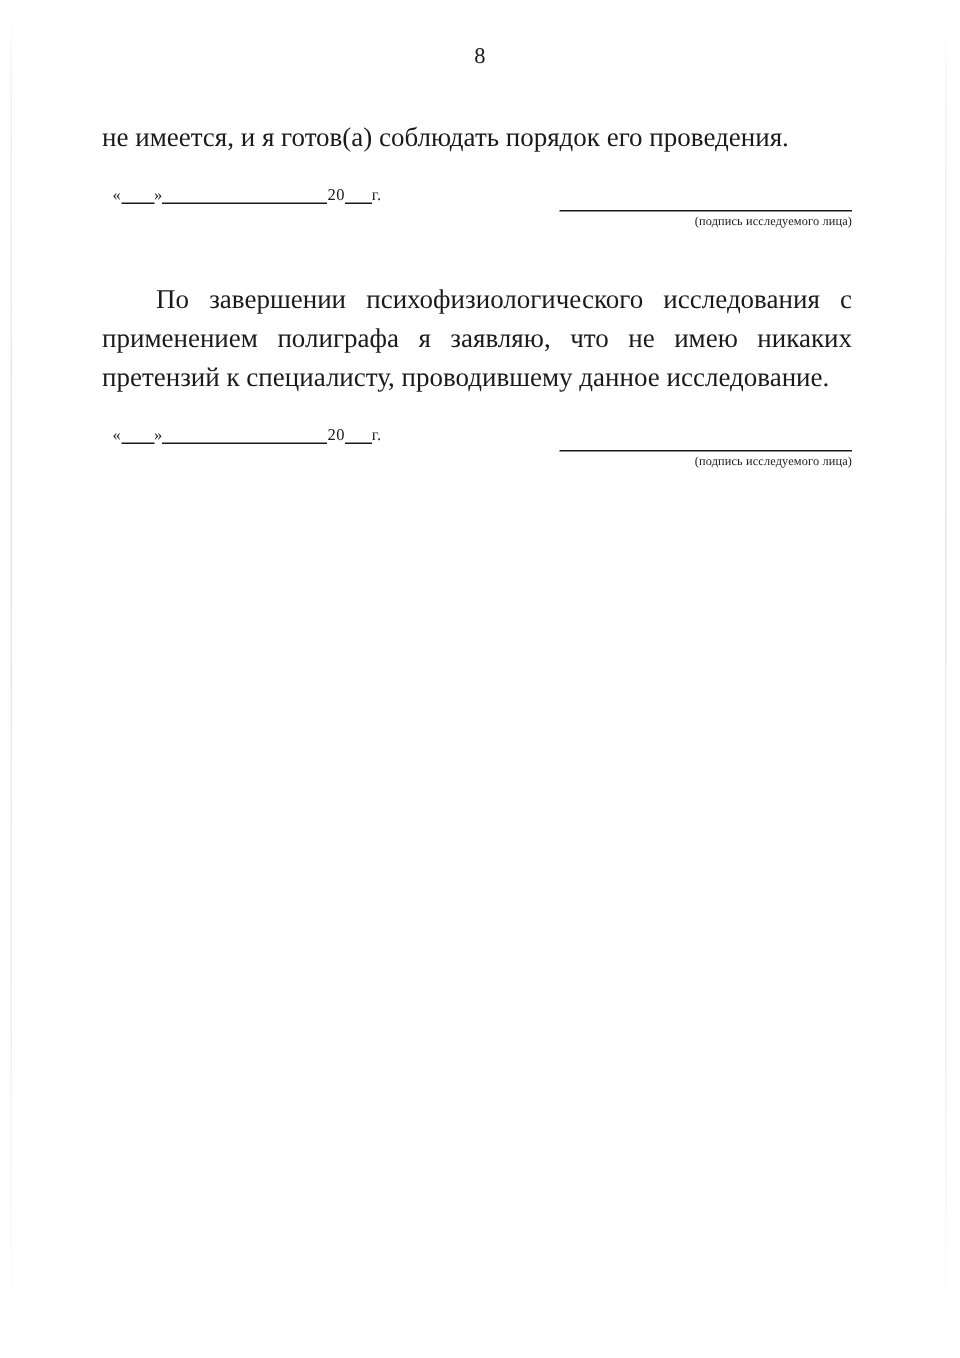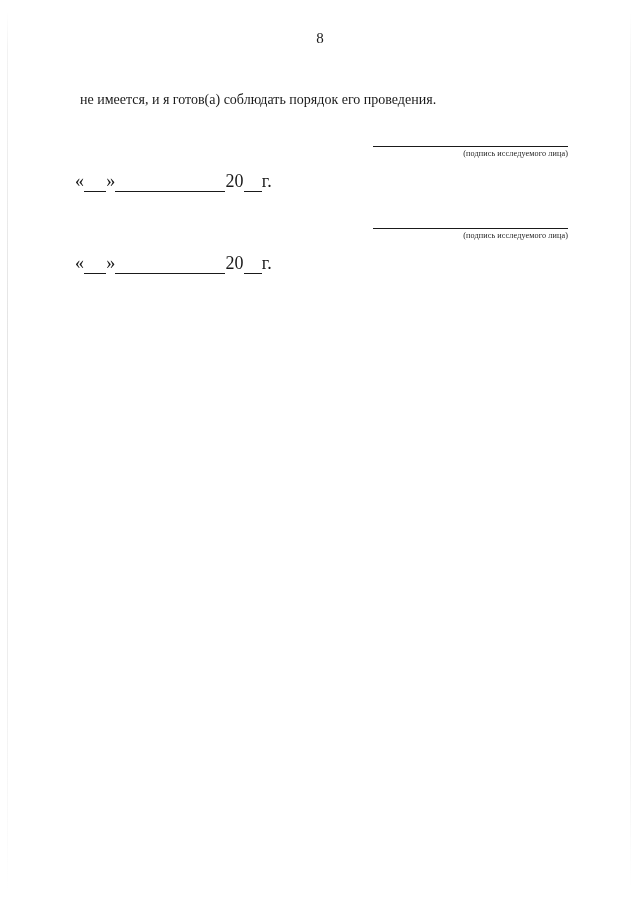--- a/index.html
+++ b/index.html
@@ -57,41 +57,40 @@
     font-size: 15px;
     letter-spacing: 0.2px;
   }
   .content {
     position: absolute;
     left: 68px;
     top: 78px;
     width: 500px;
   }
   .para {
-    font-size: 14px;
+    font-size: 18px;
     line-height: 1.45;
     text-align: justify;
-    margin: 12px;
+    margin: 0;
   }
   .para.indent {
     text-indent: 36px;
   }
   .sign-row {
     position: relative;
     height: 40px;
     margin-top: 20px;
   }
   .date-line {
     position: absolute;
     left: 7px;
     top: 0;
-    font-size: 18px;
+    font-size: 11px;
     white-space: nowrap;
     letter-spacing: 0.2px;
-    margin-top: 41px;
   }
   .date-line .fill {
     display: inline-block;
     border-bottom: 1px solid #1a1a1a;
     vertical-align: bottom;
   }
   .fill-short { width: 22px; }
   .fill-long  { width: 110px; }
   .fill-tiny  { width: 18px; }
   .sig-block {
@@ -132,20 +131,21 @@
         <span>«</span><span class="fill fill-short"></span><span>»</span><span class="fill fill-long"></span><span>20</span><span class="fill fill-tiny"></span><span>г.</span>
       </div>
       <div class="sig-block">
         <div class="sig-rule"></div>
         <div class="sig-caption">(подпись исследуемого лица)</div>
       </div>
     </div>
 
     <div class="spacer-md"></div>
 
+    <p class="para indent">По завершении психофизиологического исследования с применением полиграфа я заявляю, что не имею никаких претензий к специалисту, проводившему данное исследование.</p>
 
     <div class="sign-row">
       <div class="date-line">
         <span>«</span><span class="fill fill-short"></span><span>»</span><span class="fill fill-long"></span><span>20</span><span class="fill fill-tiny"></span><span>г.</span>
       </div>
       <div class="sig-block">
         <div class="sig-rule"></div>
         <div class="sig-caption">(подпись исследуемого лица)</div>
       </div>
     </div>

